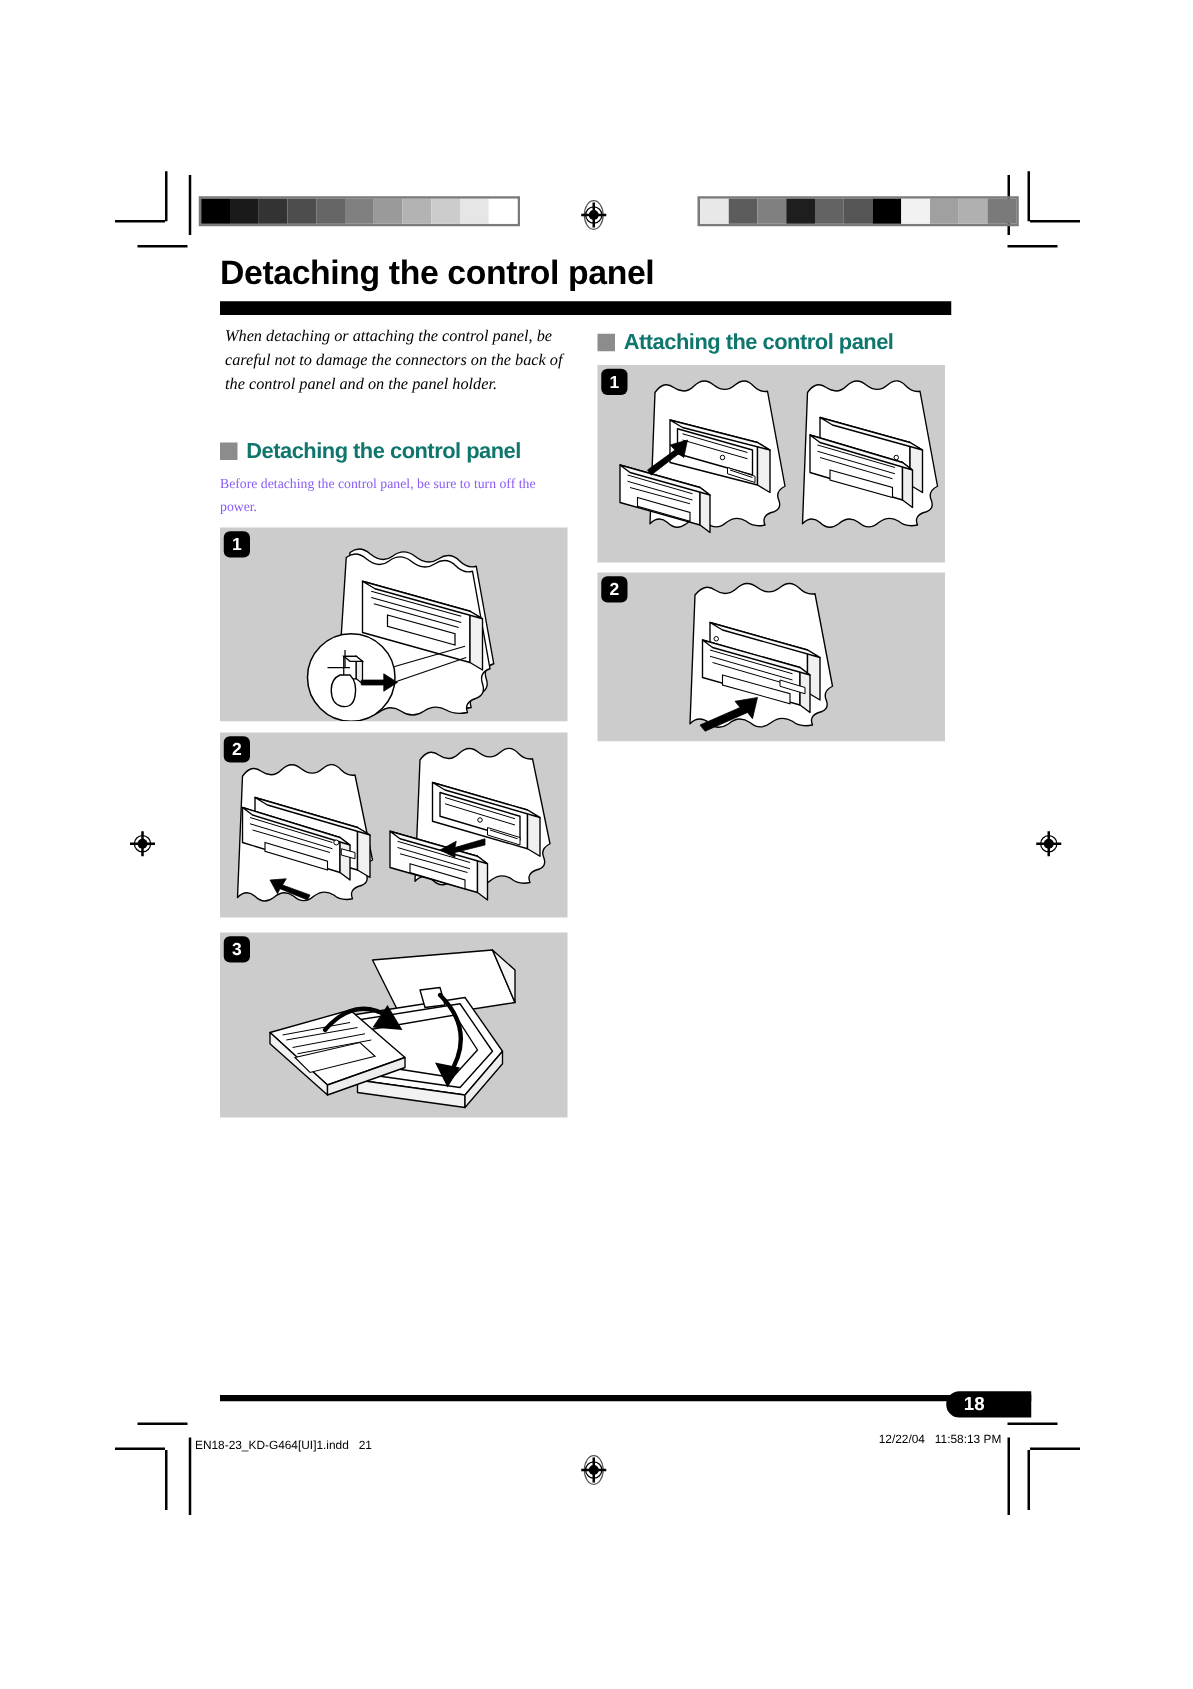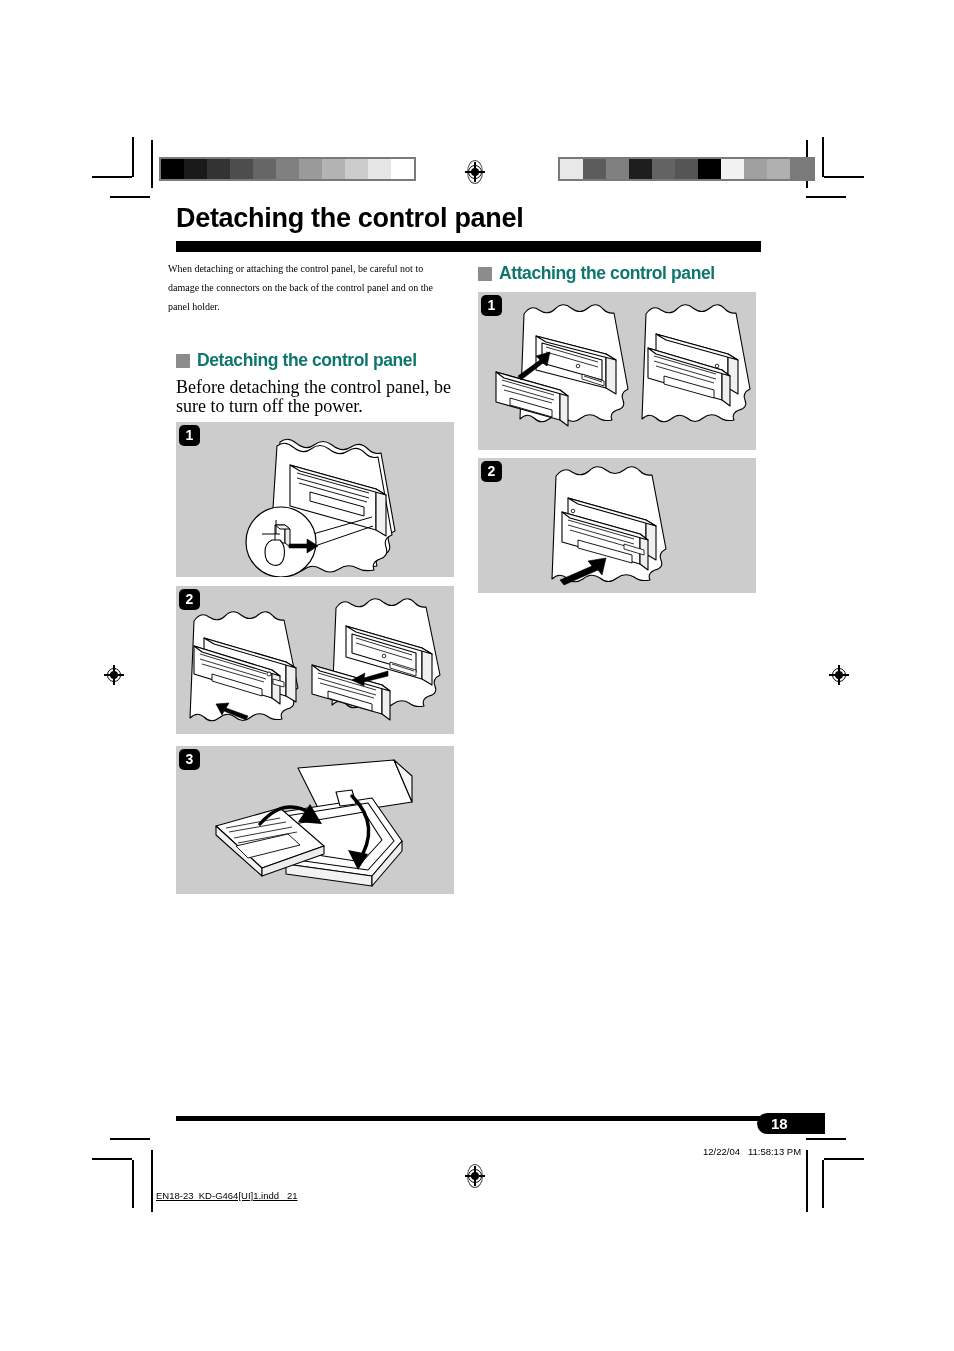--- a/index.html
+++ b/index.html
@@ -71,25 +71,26 @@
   }
   .title-rule {
     position: absolute;
     left: 176px; top: 241px;
     width: 585px; height: 11px;
     background: #000;
   }
 
   .intro-text {
     position: absolute;
-    left: 168px; top: 259px;
+    left: 180px; top: 259px;
     width: 282px;
-    font-size: 10px;
+    font-size: 13px;
     line-height: 19.2px;
     color: #000;
+    font-style: italic;
   }
 
   .sec-head {
     position: absolute;
     display: flex;
     align-items: center;
     gap: 7px;
     font-family: "Liberation Sans", sans-serif;
     font-weight: bold;
     font-size: 17.5px;
@@ -98,23 +99,23 @@
   }
   .sec-head .bullet {
     width: 14px; height: 14px;
     background: #8c8c8c;
     display: inline-block;
     flex: none;
   }
 
   .sub-text {
     position: absolute;
-    font-size: 18px;
+    font-size: 11px;
     line-height: 19.2px;
-    color: #000000;
+    color: #8b5cf6;
   }
 
   .fig {
     position: absolute;
     background: #cccccc;
     overflow: hidden;
   }
   .step-badge {
     position: absolute;
     left: 3px; top: 3px;
@@ -536,14 +537,14 @@
       <path d="M82 122 L114 108 L110 103 L128 100 L124 117 L120 112 L86 127 Z" fill="#000000" stroke="#000" stroke-width="0.6"></path>
     </g>
   </svg>
 </div>
 
 <div class="foot-rule"></div>
 <div class="pagenum-chip">
   <span>18</span>
 </div>
 
-<div class="foot-meta" style="left:156px;top:1190px;text-decoration:underline;">EN18-23_KD-G464[UI]1.indd   21</div>
+<div class="foot-meta" style="left:156px;top:1151px;">EN18-23_KD-G464[UI]1.indd   21</div>
 <div class="foot-meta" style="left:703px;top:1146px;">12/22/04   11:58:13 PM</div>
 
 </body></html>

